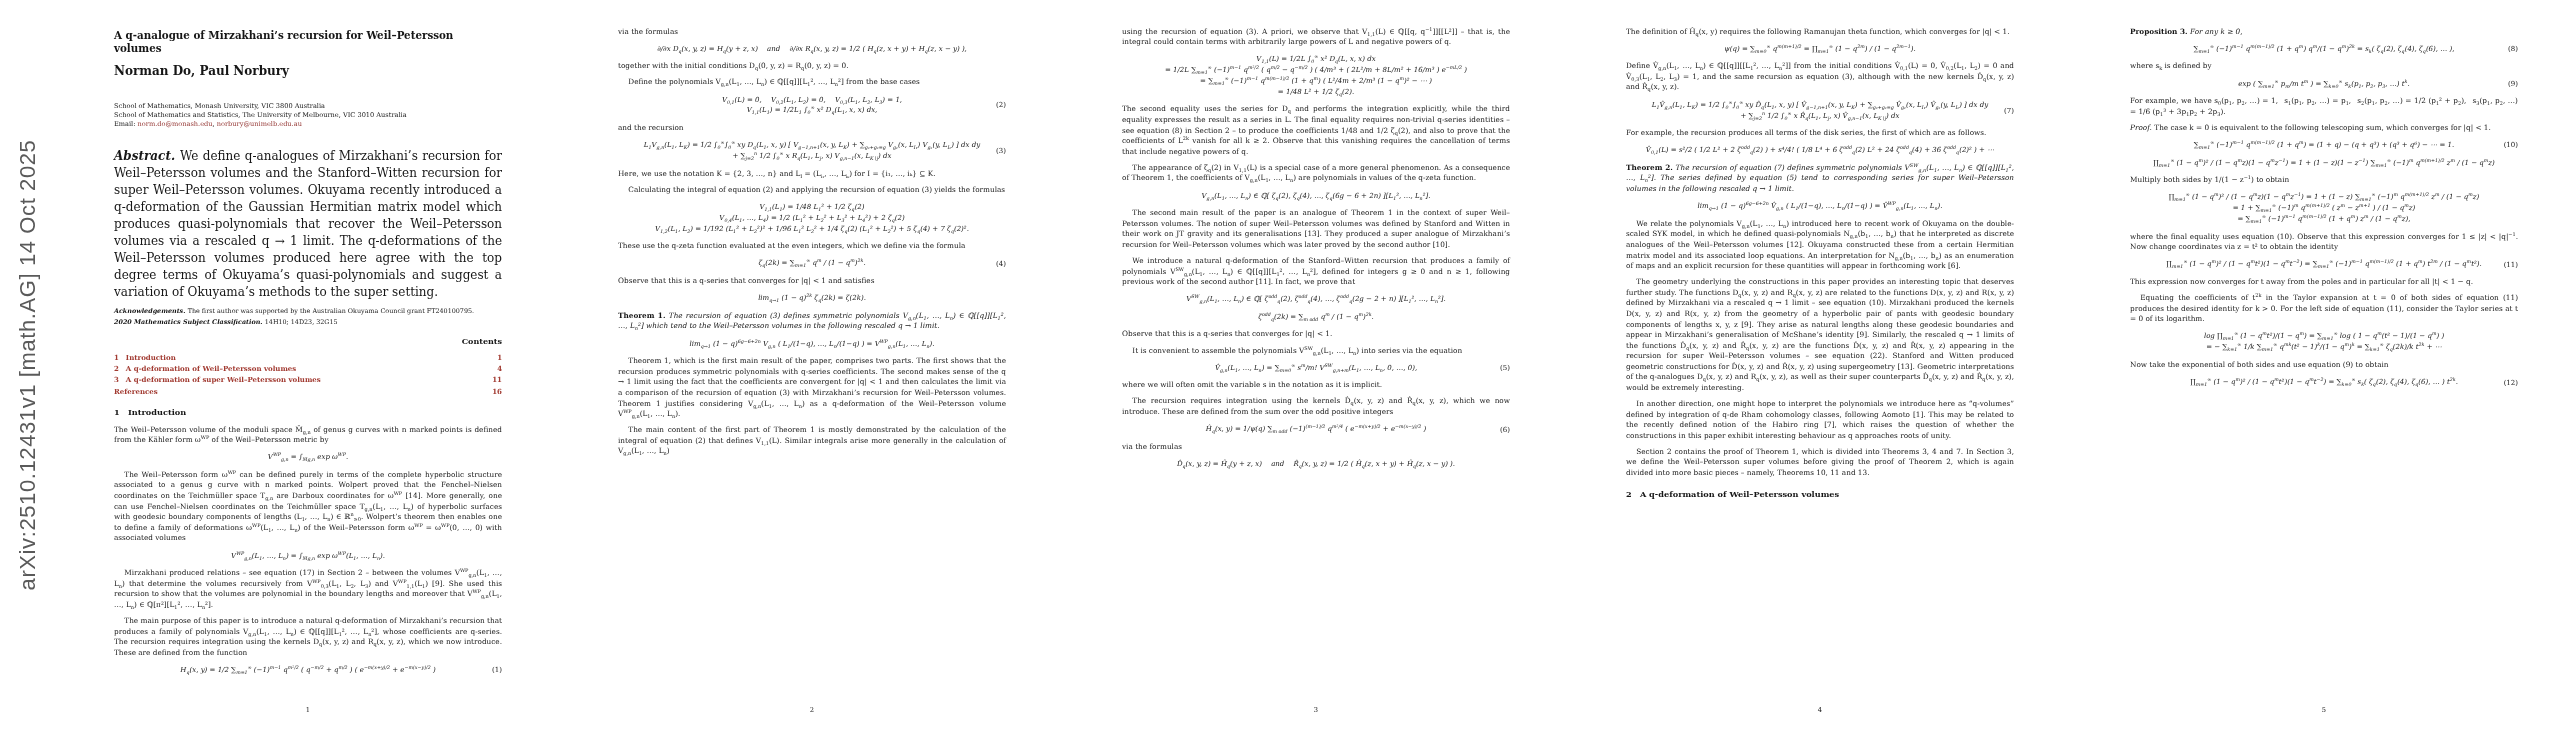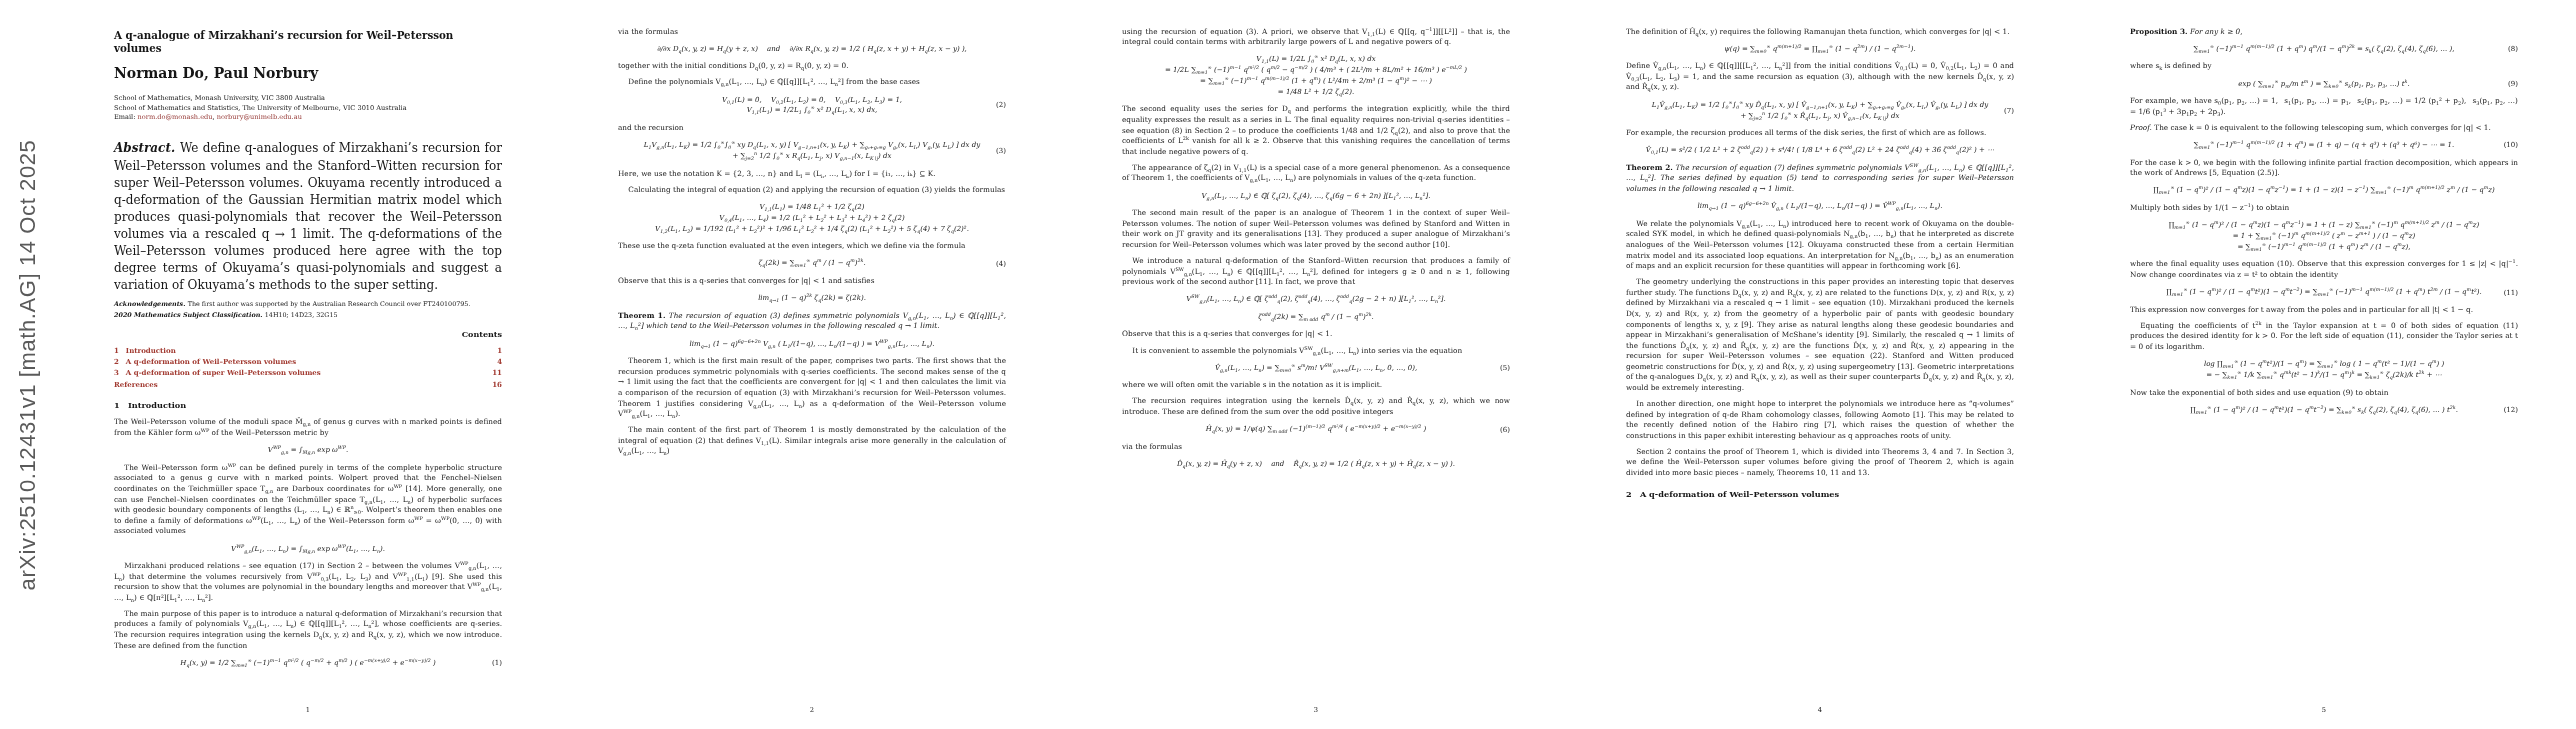--- a/index.html
+++ b/index.html
@@ -5,21 +5,21 @@
   html,body{margin:0;padding:0}
   body{width:2576px;height:729px;background:#ffffff;position:relative;overflow:hidden;
        font-family:"DejaVu Serif","Liberation Serif",serif;color:#161616}
   .arxiv-rail{position:absolute;left:0;top:0;width:56px;height:729px;display:flex;align-items:center;justify-content:center}
   .arxiv-text{transform:rotate(-90deg);white-space:nowrap;font-family:"Liberation Sans","DejaVu Sans",sans-serif;
               font-size:22px;color:#5a5a5a;letter-spacing:0.6px}
   .pages{position:absolute;left:56px;top:1px;display:flex}
   .page{position:relative;width:504px;height:729px;padding:25.5px 58px 0;box-sizing:border-box;
         font-size:7.3px;line-height:1.45;text-align:justify;overflow:hidden;background:#fff}
   .title{font-size:10.3px;font-weight:bold;text-align:left;margin:2.4px 0 8.5px;line-height:1.25;text-indent:0}
-  .authors{font-size:14px;font-weight:bold;margin-bottom:11px;text-align:left}
+  .authors{font-size:12px;font-weight:bold;margin-bottom:21px;text-align:left}
   .affil{font-size:6.6px;line-height:1.42;text-align:left}
   .email-line{margin-bottom:18px}
   .email-link{color:#953734;cursor:pointer}
   .abstract{font-size:12px;margin:0 0 6px;line-height:1.42}
   .lead-abs{font-weight:bold;font-style:italic}
   .note-line{font-size:6.4px;margin:0 0 1.8px;text-align:left}
   .note-line .lead{font-style:italic;font-weight:600}
   .contents-h{font-size:8px;font-weight:bold;margin:9px 0 4.9px;text-align:right}
   .toc-row{display:flex;justify-content:space-between;font-size:7px;font-weight:bold;color:#a23b32;margin:1.2px 0;cursor:pointer}
   .section-h{font-size:8.2px;font-weight:bold;margin:10.3px 0 5.5px;text-align:left;text-indent:0}
@@ -43,21 +43,21 @@
   <span class="arxiv-text">arXiv:2510.12431v1  [math.AG]  14 Oct 2025</span>
 </div>
 <div class="pages" id="pages">
     <div class="page">
       <div class="title"><span>A q-analogue of Mirzakhani’s recursion for Weil–Petersson volumes</span></div>
       <div class="authors"><span>Norman Do, Paul Norbury</span></div>
       <div class="affil"><span>School of Mathematics, Monash University, VIC 3800 Australia</span></div>
       <div class="affil"><span>School of Mathematics and Statistics, The University of Melbourne, VIC 3010 Australia</span></div>
       <div class="affil email-line"><span>Email: </span><span class="email-link">norm.do@monash.edu</span>, <span class="email-link">norbury@unimelb.edu.au</span></div>
       <div class="abstract"><span class="lead lead-abs">Abstract.&nbsp;</span><span>We define q-analogues of Mirzakhani’s recursion for Weil–Petersson volumes and the Stanford–Witten recursion for super Weil–Petersson volumes. Okuyama recently introduced a q-deformation of the Gaussian Hermitian matrix model which produces quasi-polynomials that recover the Weil–Petersson volumes via a rescaled q → 1 limit. The q-deformations of the Weil–Petersson volumes produced here agree with the top degree terms of Okuyama’s quasi-polynomials and suggest a variation of Okuyama’s methods to the super setting.</span></div>
-      <div class="note-line"><span class="lead lead-abs">Acknowledgements.&nbsp;</span><span>The first author was supported by the Australian Research Council over FT240100795.</span></div>
+      <div class="note-line"><span class="lead lead-abs">Acknowledgements.&nbsp;</span><span>The first author was supported by the Australian Okuyama Council grant FT240100795.</span></div>
       <div class="note-line"><span class="lead lead-abs">2020 Mathematics Subject Classification.&nbsp;</span><span>14H10; 14D23, 32G15</span></div>
       <div class="contents-h"><span>Contents</span></div>
       <div class="toc-row">
         <span>1 Introduction</span>
         <span>1</span>
       </div>
       <div class="toc-row">
         <span>2 A q-deformation of Weil–Petersson volumes</span>
         <span>4</span>
       </div>
@@ -203,21 +203,20 @@
       <div class="eq">
         <span class="ln">exp ( ∑<sub>m=1</sub><sup>∞</sup> p<sub>m</sub>/m t<sup>m</sup> ) = ∑<sub>k=0</sub><sup>∞</sup> s<sub>k</sub>(p<sub>1</sub>, p<sub>2</sub>, p<sub>3</sub>, …) t<sup>k</sup>.</span>
         <span class="eqnum">(9)</span>
       </div>
       <div class="para noindent"><span>For example, we have s<sub>0</sub>(p<sub>1</sub>, p<sub>2</sub>, …) = 1,  s<sub>1</sub>(p<sub>1</sub>, p<sub>2</sub>, …) = p<sub>1</sub>,  s<sub>2</sub>(p<sub>1</sub>, p<sub>2</sub>, …) = 1/2 (p<sub>1</sub>² + p<sub>2</sub>),  s<sub>3</sub>(p<sub>1</sub>, p<sub>2</sub>, …) = 1/6 (p<sub>1</sub>³ + 3p<sub>1</sub>p<sub>2</sub> + 2p<sub>3</sub>).</span></div>
       <div class="para proof"><span class="lead lead-proof">Proof.&nbsp;</span><span>The case k = 0 is equivalent to the following telescoping sum, which converges for |q| &lt; 1.</span></div>
       <div class="eq">
         <span class="ln">∑<sub>m=1</sub><sup>∞</sup> (−1)<sup>m−1</sup> q<sup>m(m−1)/2</sup> (1 + q<sup>m</sup>) = (1 + q) − (q + q³) + (q³ + q⁶) − ⋯ = 1.</span>
         <span class="eqnum">(10)</span>
       </div>
-      <div class="para noindent"><span>For the case k &gt; 0, we begin with the following infinite partial fraction decomposition, which appears in the work of Andrews [5, Equation (2.5)].</span></div>
       <div class="eq">
         <span class="ln">∏<sub>m=1</sub><sup>∞</sup> (1 − q<sup>m</sup>)² / (1 − q<sup>m</sup>z)(1 − q<sup>m</sup>z<sup>−1</sup>) = 1 + (1 − z)(1 − z<sup>−1</sup>) ∑<sub>m=1</sub><sup>∞</sup> (−1)<sup>m</sup> q<sup>m(m+1)/2</sup> z<sup>m</sup> / (1 − q<sup>m</sup>z)</span>
       </div>
       <div class="para noindent"><span>Multiply both sides by 1/(1 − z<sup>−1</sup>) to obtain</span></div>
       <div class="eq">
         <span class="ln">∏<sub>m=1</sub><sup>∞</sup> (1 − q<sup>m</sup>)² / (1 − q<sup>m</sup>z)(1 − q<sup>m</sup>z<sup>−1</sup>) = 1 + (1 − z) ∑<sub>m=1</sub><sup>∞</sup> (−1)<sup>m</sup> q<sup>m(m+1)/2</sup> z<sup>m</sup> / (1 − q<sup>m</sup>z)</span>
         <span class="ln">= 1 + ∑<sub>m=1</sub><sup>∞</sup> (−1)<sup>m</sup> q<sup>m(m+1)/2</sup> ( z<sup>m</sup> − z<sup>m+1</sup> ) / (1 − q<sup>m</sup>z)</span>
         <span class="ln">= ∑<sub>m=1</sub><sup>∞</sup> (−1)<sup>m−1</sup> q<sup>m(m−1)/2</sup> (1 + q<sup>m</sup>) z<sup>m</sup> / (1 − q<sup>m</sup>z),</span>
       </div>
       <div class="para noindent"><span>where the final equality uses equation (10). Observe that this expression converges for 1 ≤ |z| &lt; |q|<sup>−1</sup>. Now change coordinates via z = t² to obtain the identity</span></div>

